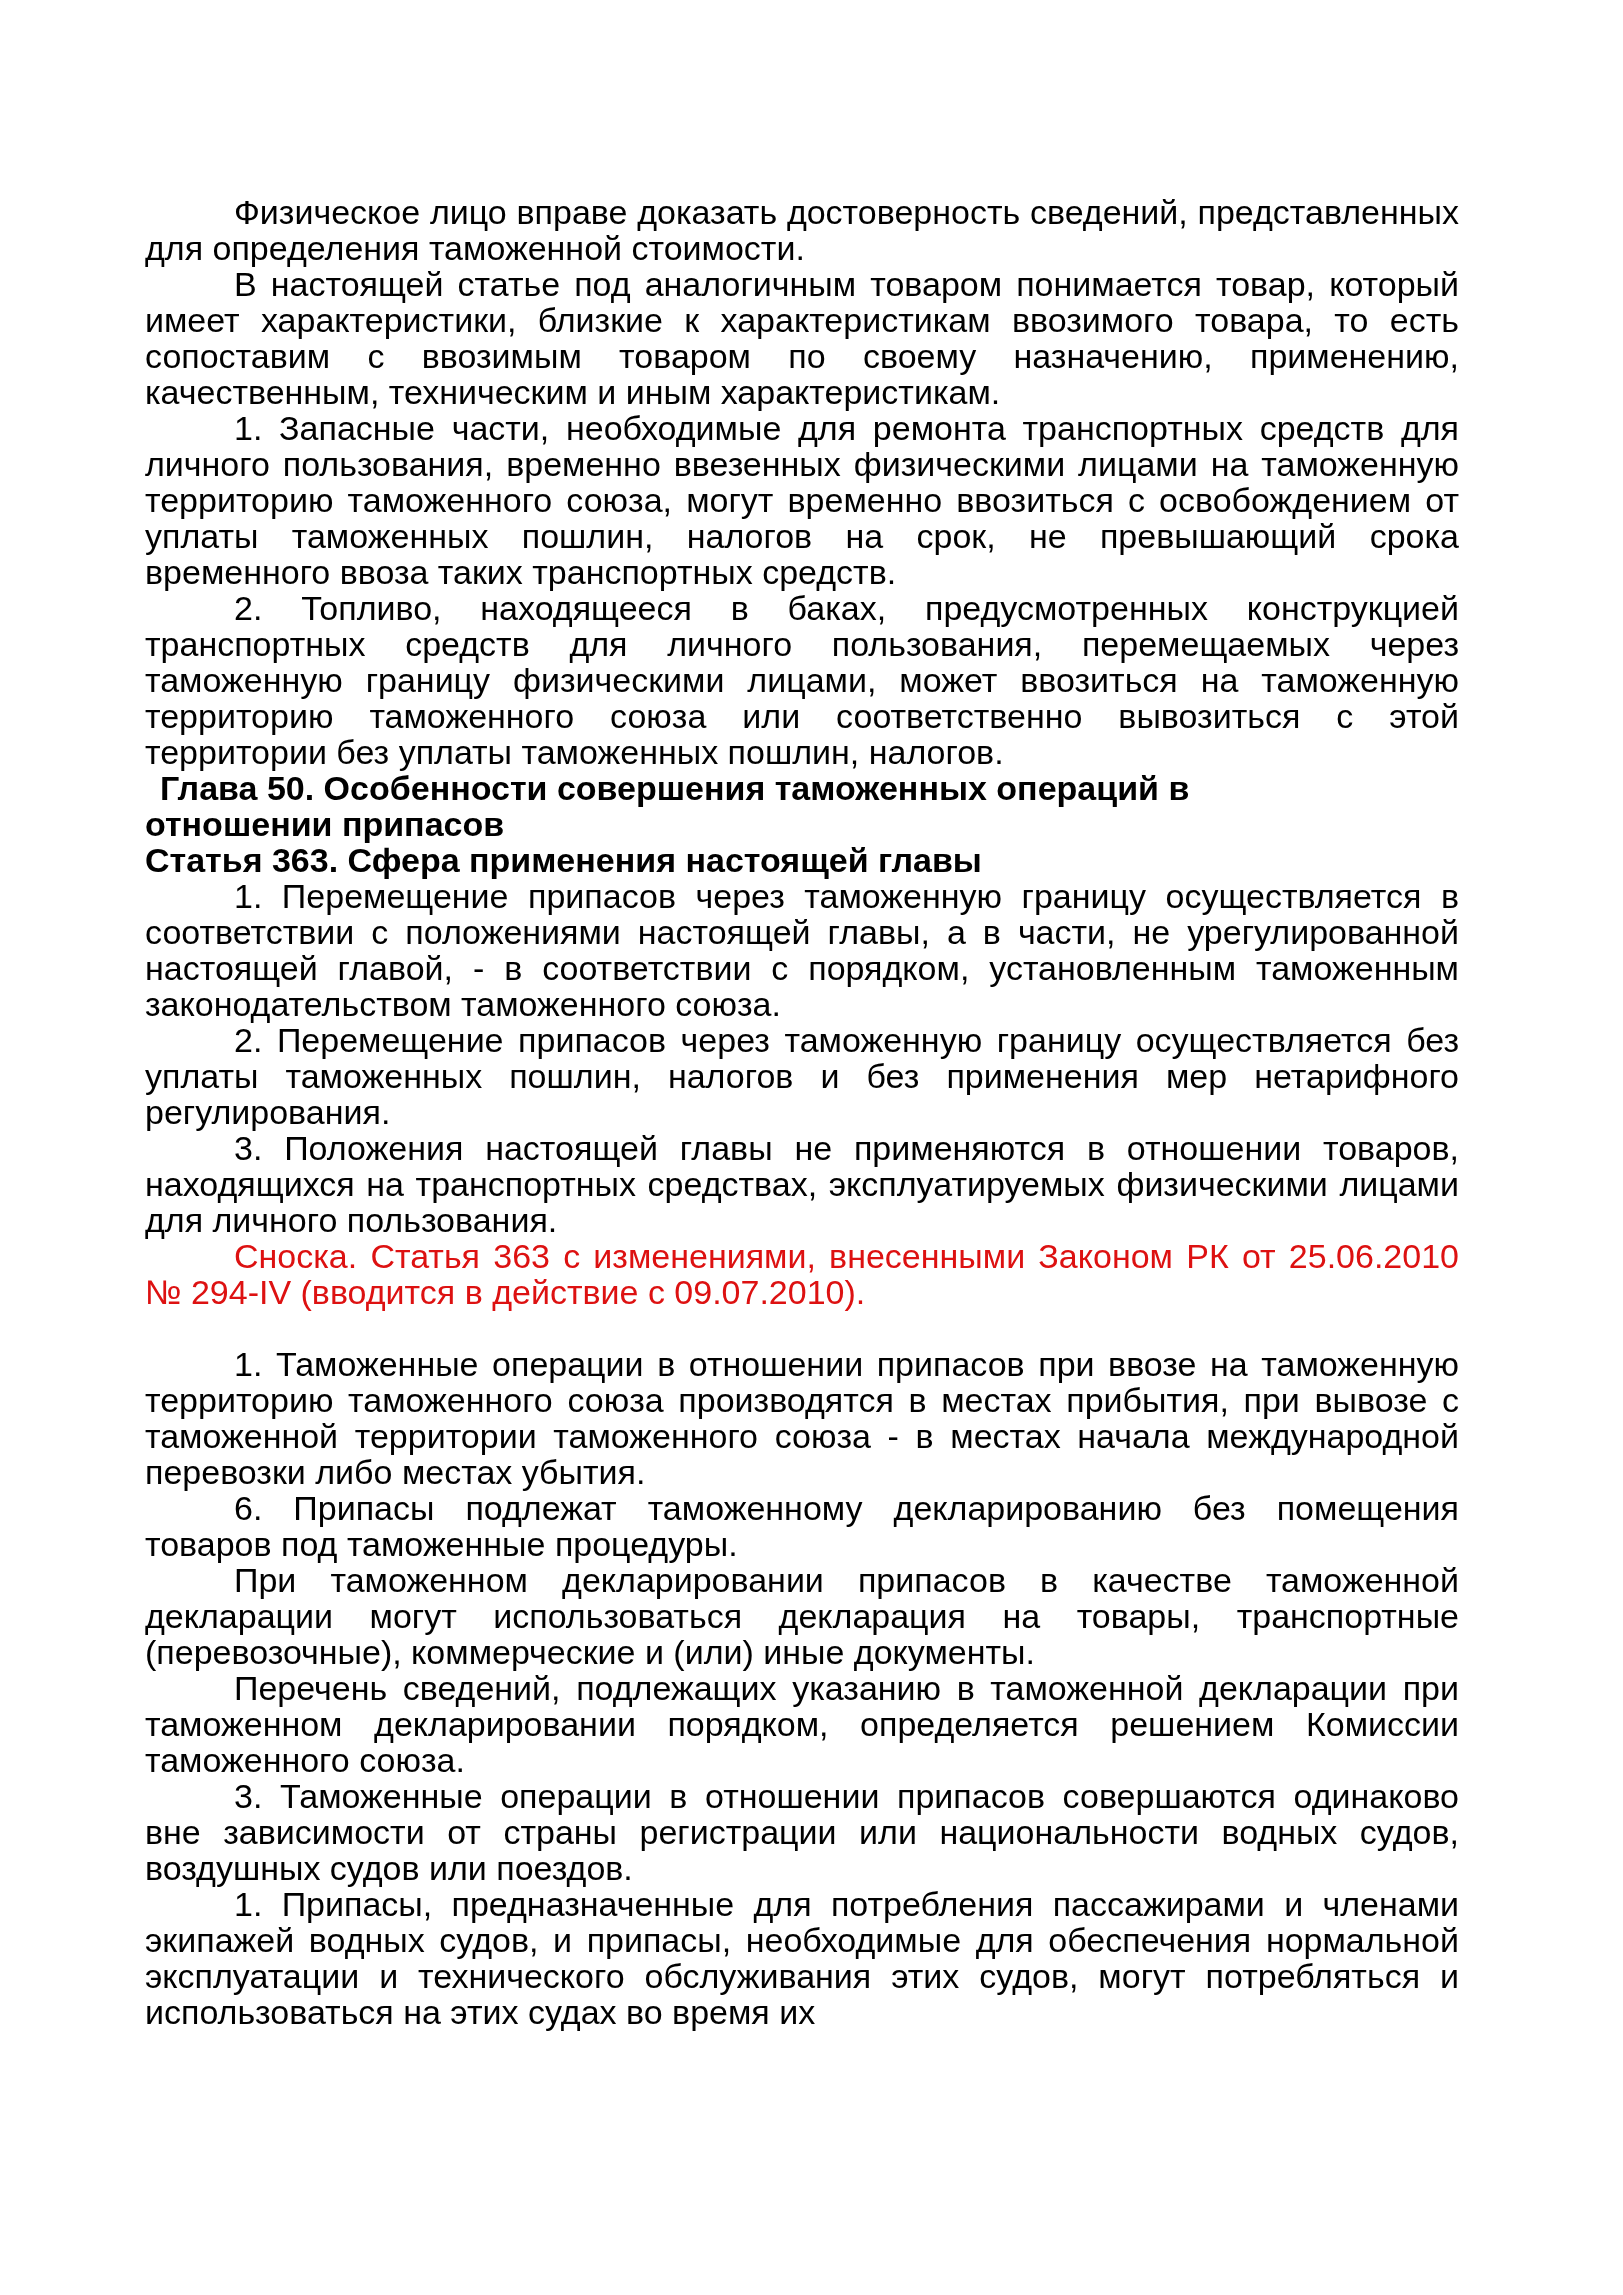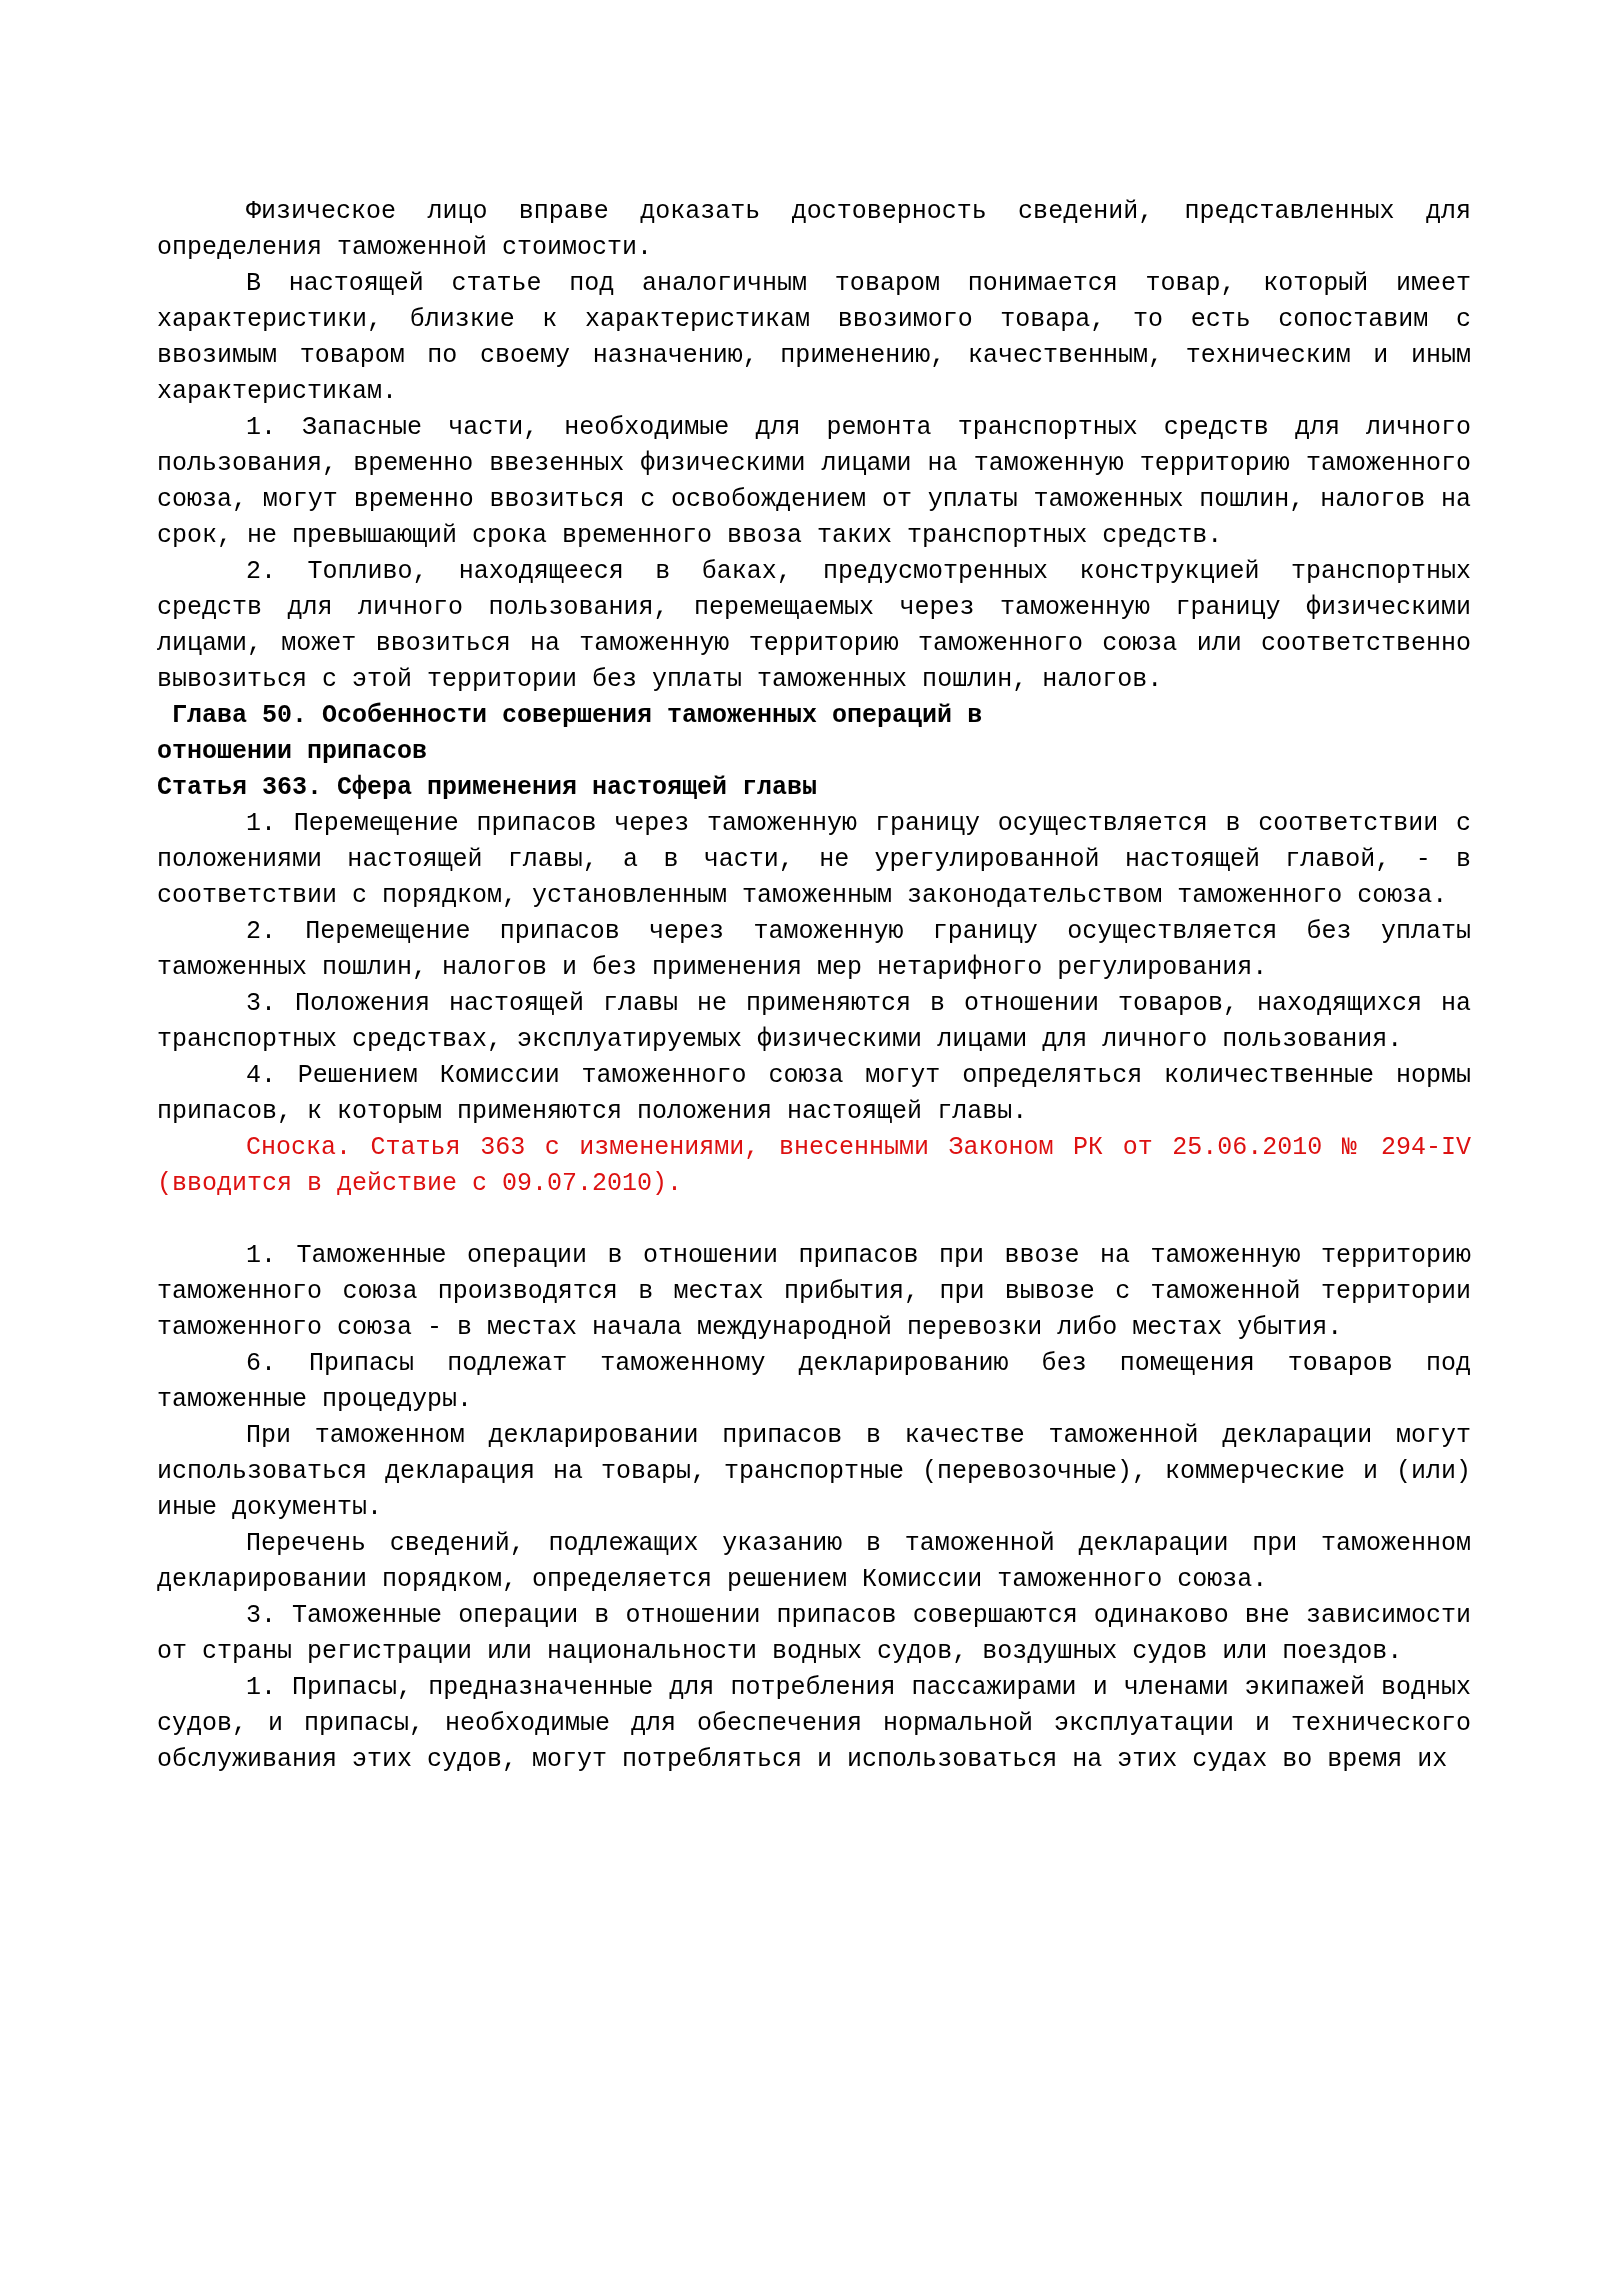--- a/index.html
+++ b/index.html
@@ -15,25 +15,25 @@
   }
   .page {
     position: absolute;
     left: 0; top: 0;
     width: 1623px;
     height: 2295px;
     background: var(--page-bg, #ffffff);
   }
   .doc {
     position: absolute;
-    left: 157px;
+    left: 145px;
     top: 194px;
     width: 1314px;
-    font-family: Liberation Mono, monospace;
-    font-size: 25px;
+    font-family: Liberation Sans, sans-serif;
+    font-size: 34px;
     line-height: 36px;
     color: var(--text-color, #000000);
   }
   .doc > div {
     margin: 0;
     padding: 0;
   }
   .para {
     text-align: justify;
     text-indent: 89px;
@@ -65,21 +65,20 @@
       <div class="para">Физическое лицо вправе доказать достоверность сведений, представленных для определения таможенной стоимости.</div>
       <div class="para">В настоящей статье под аналогичным товаром понимается товар, который имеет характеристики, близкие к характеристикам ввозимого товара, то есть сопоставим с ввозимым товаром по своему назначению, применению, качественным, техническим и иным характеристикам.</div>
       <div class="para">1. Запасные части, необходимые для ремонта транспортных средств для личного пользования, временно ввезенных физическими лицами на таможенную территорию таможенного союза, могут временно ввозиться с освобождением от уплаты таможенных пошлин, налогов на срок, не превышающий срока временного ввоза таких транспортных средств.</div>
       <div class="para">2. Топливо, находящееся в баках, предусмотренных конструкцией транспортных средств для личного пользования, перемещаемых через таможенную границу физическими лицами, может ввозиться на таможенную территорию таможенного союза или соответственно вывозиться с этой территории без уплаты таможенных пошлин, налогов.</div>
       <div class="heading chapter">Глава 50. Особенности совершения таможенных операций в
 отношении припасов</div>
       <div class="heading">Статья 363. Сфера применения настоящей главы</div>
       <div class="para">1. Перемещение припасов через таможенную границу осуществляется в соответствии с положениями настоящей главы, а в части, не урегулированной настоящей главой, - в соответствии с порядком, установленным таможенным законодательством таможенного союза.</div>
       <div class="para">2. Перемещение припасов через таможенную границу осуществляется без уплаты таможенных пошлин, налогов и без применения мер нетарифного регулирования.</div>
       <div class="para">3. Положения настоящей главы не применяются в отношении товаров, находящихся на транспортных средствах, эксплуатируемых физическими лицами для личного пользования.</div>
-      <div class="para">4. Решением Комиссии таможенного союза могут определяться количественные нормы припасов, к которым применяются положения настоящей главы.</div>
       <div class="para note">Сноска. Статья 363 с изменениями, внесенными Законом РК от 25.06.2010 № 294-IV (вводится в действие с 09.07.2010).</div>
       <div class="spacer"></div>
       <div class="para">1. Таможенные операции в отношении припасов при ввозе на таможенную территорию таможенного союза производятся в местах прибытия, при вывозе с таможенной территории таможенного союза - в местах начала международной перевозки либо местах убытия.</div>
       <div class="para">6. Припасы подлежат таможенному декларированию без помещения товаров под таможенные процедуры.</div>
       <div class="para">При таможенном декларировании припасов в качестве таможенной декларации могут использоваться декларация на товары, транспортные (перевозочные), коммерческие и (или) иные документы.</div>
       <div class="para">Перечень сведений, подлежащих указанию в таможенной декларации при таможенном декларировании порядком, определяется решением Комиссии таможенного союза.</div>
       <div class="para">3. Таможенные операции в отношении припасов совершаются одинаково вне зависимости от страны регистрации или национальности водных судов, воздушных судов или поездов.</div>
       <div class="para">1. Припасы, предназначенные для потребления пассажирами и членами экипажей водных судов, и припасы, необходимые для обеспечения нормальной эксплуатации и технического обслуживания этих судов, могут потребляться и использоваться на этих судах во время их</div>
     </section>
 </main>

